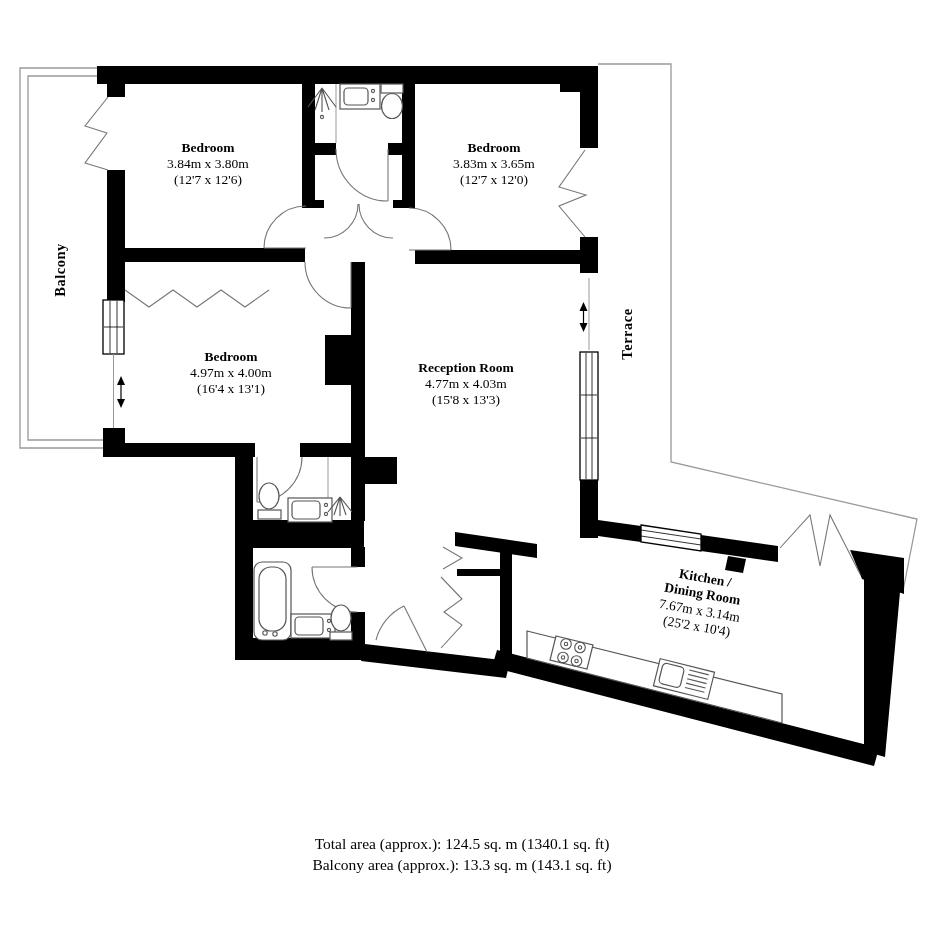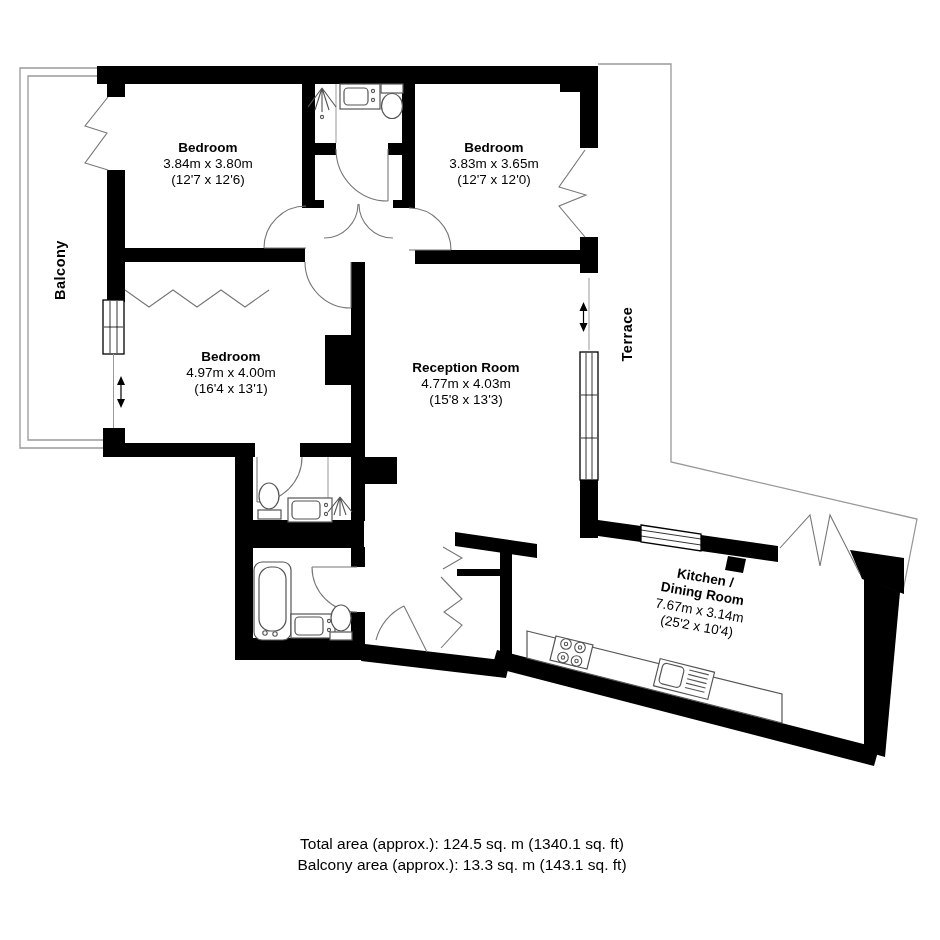--- a/index.html
+++ b/index.html
@@ -1,17 +1,17 @@
 <!DOCTYPE html>
 <html><head>
 <meta charset="utf-8">
 <style>
   html,body{margin:0;padding:0;background:#fff;}
   .stage{position:relative;width:940px;height:940px;background:#fff;overflow:hidden;
-         font-family:Liberation Sans, sans-serif;}
+         font-family:Liberation Serif, serif;}
   svg{position:absolute;left:0;top:0;}
   .wall{fill:#000;stroke:none;}
   .thin{fill:none;stroke:#999;stroke-width:1.3;}
   .track{fill:none;stroke:#999;stroke-width:1;}
   .zig{fill:none;stroke:#777;stroke-width:1.1;}
   .arc{fill:none;stroke:#777;stroke-width:1.1;}
   .fx{fill:#fff;stroke:#555;stroke-width:1.2;}
   .fxl{fill:none;stroke:#555;stroke-width:1.1;}
   .win{fill:#fff;stroke:#000;stroke-width:1.3;}
   .winl{stroke:#000;stroke-width:0.8;}

